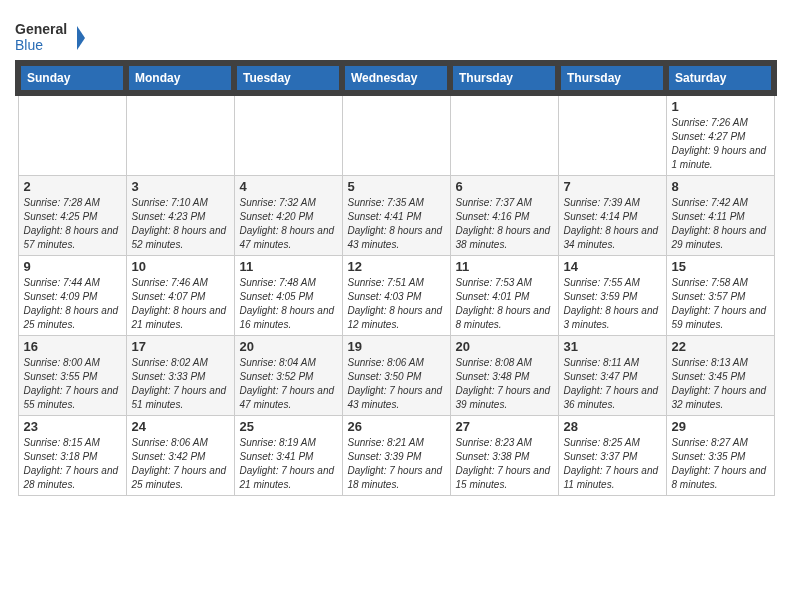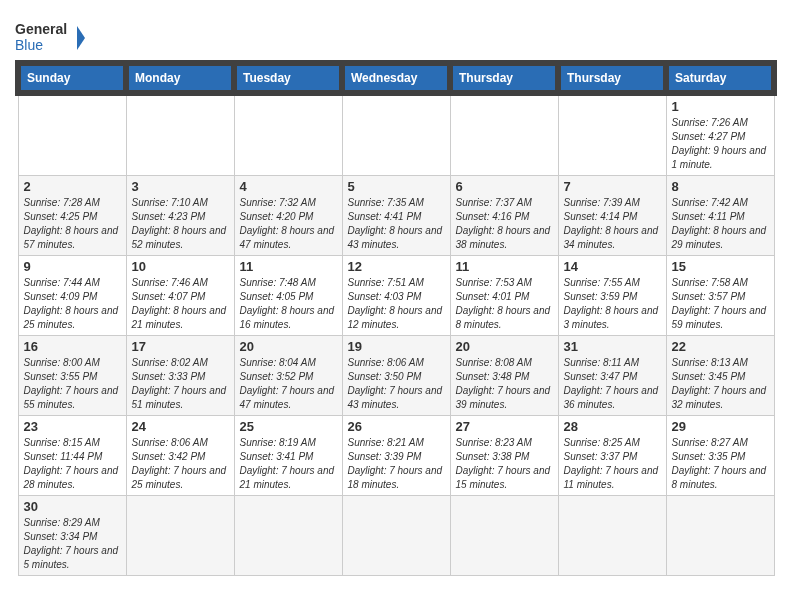--- a/index.html
+++ b/index.html
@@ -254,21 +254,21 @@
           <span class="day-number">22</span>
           <div class="day-info">Sunrise: 8:13 AM
 Sunset: 3:45 PM
 Daylight: 7 hours and 32 minutes.</div>
         </td>
       </tr>
       <tr>
         <td>
           <span class="day-number">23</span>
           <div class="day-info">Sunrise: 8:15 AM
-Sunset: 11:44 PM
+Sunset: 3:18 PM
 Daylight: 7 hours and 28 minutes.</div>
         </td>
         <td>
           <span class="day-number">24</span>
           <div class="day-info">Sunrise: 8:06 AM
 Sunset: 3:42 PM
 Daylight: 7 hours and 25 minutes.</div>
         </td>
         <td>
           <span class="day-number">25</span>
@@ -294,28 +294,14 @@
 Sunset: 3:37 PM
 Daylight: 7 hours and 11 minutes.</div>
         </td>
         <td>
           <span class="day-number">29</span>
           <div class="day-info">Sunrise: 8:27 AM
 Sunset: 3:35 PM
 Daylight: 7 hours and 8 minutes.</div>
         </td>
       </tr>
-      <tr>
-        <td>
-          <span class="day-number">30</span>
-          <div class="day-info">Sunrise: 8:29 AM
-Sunset: 3:34 PM
-Daylight: 7 hours and 5 minutes.</div>
-        </td>
-        <td class="empty-cell"></td>
-        <td class="empty-cell"></td>
-        <td class="empty-cell"></td>
-        <td class="empty-cell"></td>
-        <td class="empty-cell"></td>
-        <td class="empty-cell"></td>
-      </tr>
     </tbody>
 </table>
 
 </body></html>

